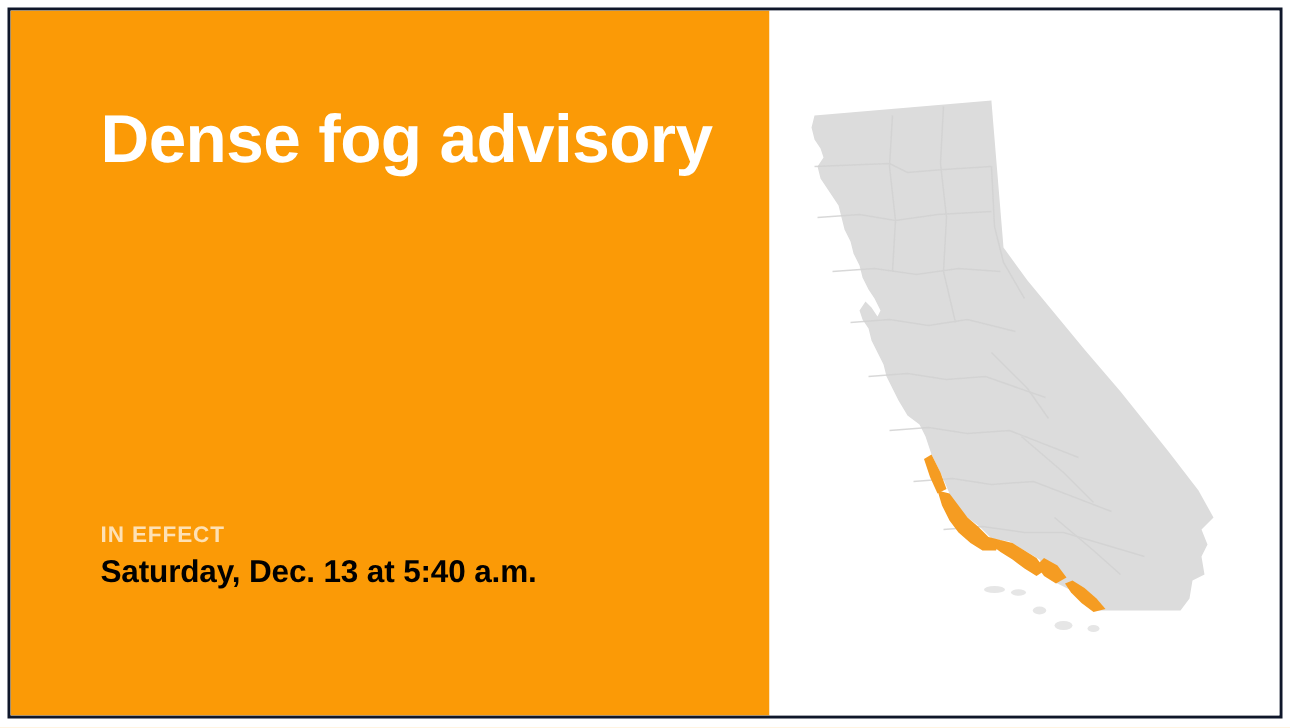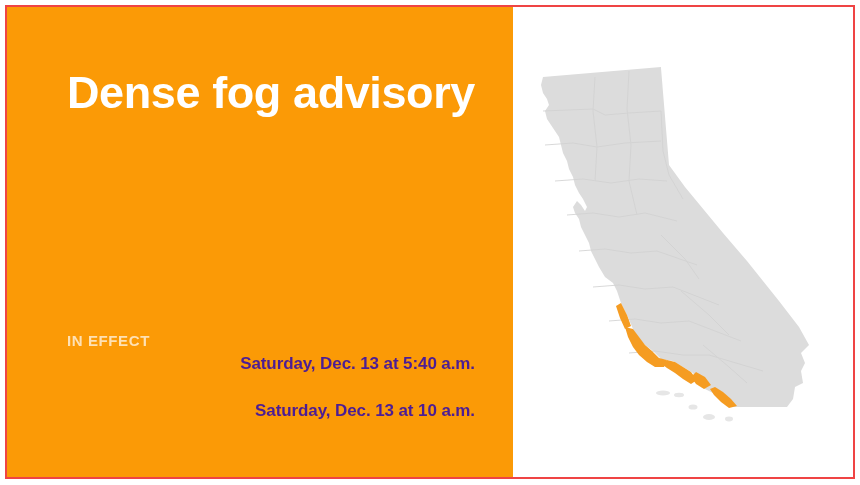--- a/index.html
+++ b/index.html
@@ -24,21 +24,21 @@
     padding: 5px 5px 6px 5px;
   }
 
   .alert-card-inner {
     position: relative;
     box-sizing: border-box;
     width: 100%;
     height: 100%;
     display: flex;
     flex-direction: row;
-    border: 2px solid #ef4444;
+    border: 2px solid #0f172a;
     background: #ffffff;
     overflow: hidden;
   }
 
   
   .alert-panel {
     position: relative;
     box-sizing: border-box;
     width: 506px;
     flex: 0 0 506px;
@@ -56,21 +56,21 @@
     font-weight: bold;
     line-height: 1.05;
     letter-spacing: -0.4px;
     margin: 0;
     padding: 62px 30px 0 60px;
     white-space: nowrap;
   }
 
   .timing-block {
     margin-top: auto;
-    padding: 0 38px 56px 60px;
+    padding: 0 24px 56px 60px;
   }
 
   .timing-group {
     margin: 0 0 26px 0;
   }
   .timing-group:last-child {
     margin-bottom: 0;
   }
 
   .timing-label {
@@ -78,26 +78,25 @@
     color: rgba(255, 255, 255, 0.70);
     font-size: 15px;
     font-weight: bold;
     letter-spacing: 0.6px;
     line-height: 1.2;
     margin-bottom: 3px;
   }
 
   .timing-value {
     display: block;
-    color: #4c1d95;
-    font-size: 17px;
+    color: #000000;
+    font-size: 21px;
     font-weight: bold;
     letter-spacing: -0.1px;
     line-height: 1.25;
-    text-align: right;
   }
 
   
   .map-panel {
     position: relative;
     flex: 1 1 auto;
     height: 100%;
     background: #ffffff;
     display: flex;
     align-items: center;
@@ -121,21 +120,20 @@
       <h1 class="alert-title">Dense fog advisory</h1>
 
       <div class="timing-block">
 
         <div class="timing-group">
           <span class="timing-label">IN EFFECT</span>
           <span class="timing-value">Saturday, Dec. 13 at 5:40 a.m.</span>
         </div>
 
         <div class="timing-group">
-          <span class="timing-value">Saturday, Dec. 13 at 10 a.m.</span>
         </div>
 
       </div>
     </section>
 
     <section class="map-panel">
       <svg class="map-svg" viewBox="0 0 300 455" xmlns="http://www.w3.org/2000/svg" aria-hidden="true">
 
         <g>
           <path fill="#dcdcdc" d="M10,62

